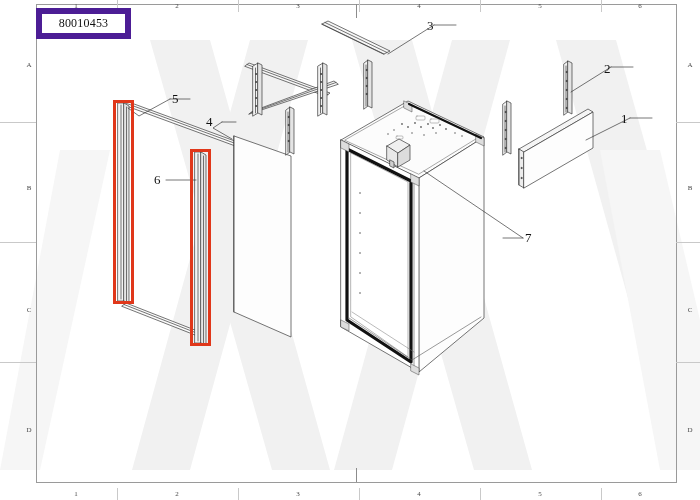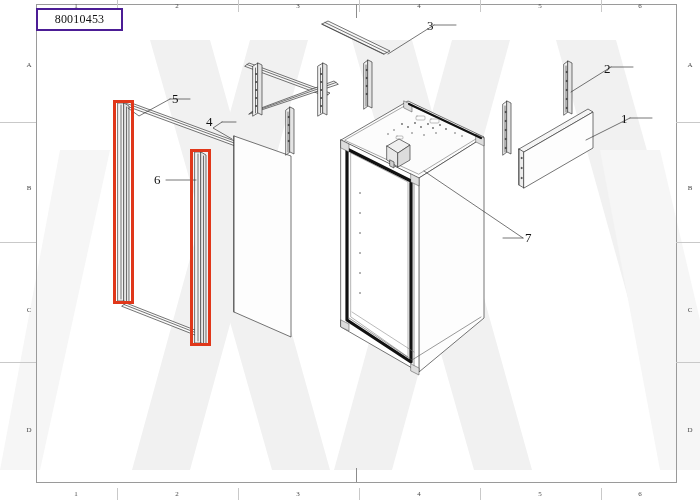--- a/index.html
+++ b/index.html
@@ -22,21 +22,21 @@
     color:#4a4a4a;
     text-align:center;
     line-height:8px;
     width:14px;
   }
 
   
   #title-block{
     position:absolute;
     left:36px;top:8px;width:83px;height:19px;
-    border:2px solid #4c1d95;
+    border:6px solid #4c1d95;
     background:#ffffff;
     display:flex;align-items:center;justify-content:center;
   }
   #title-block .tb-text{
     font-family:"Liberation Serif",serif;
     font-size:12px;color:#111111;letter-spacing:.2px;
   }
 
   
   .callout{

